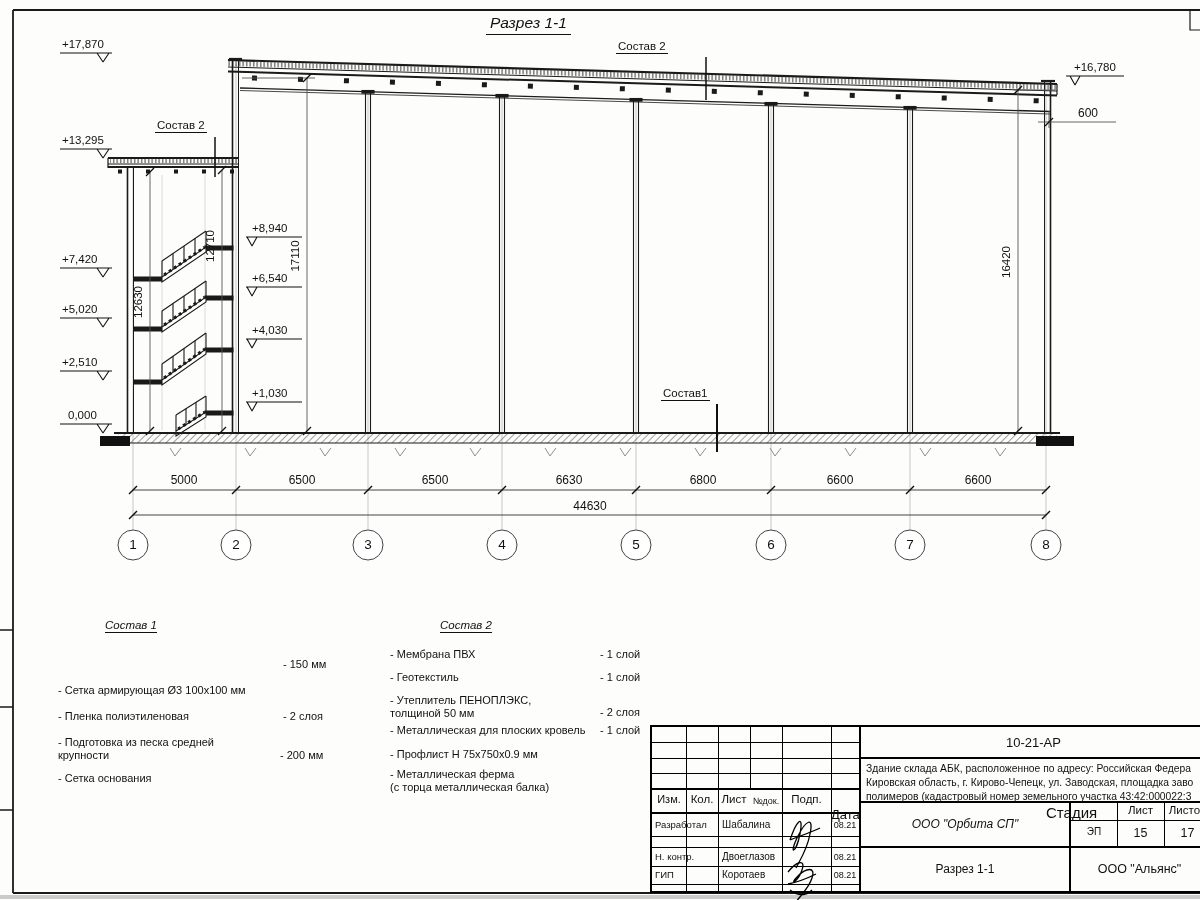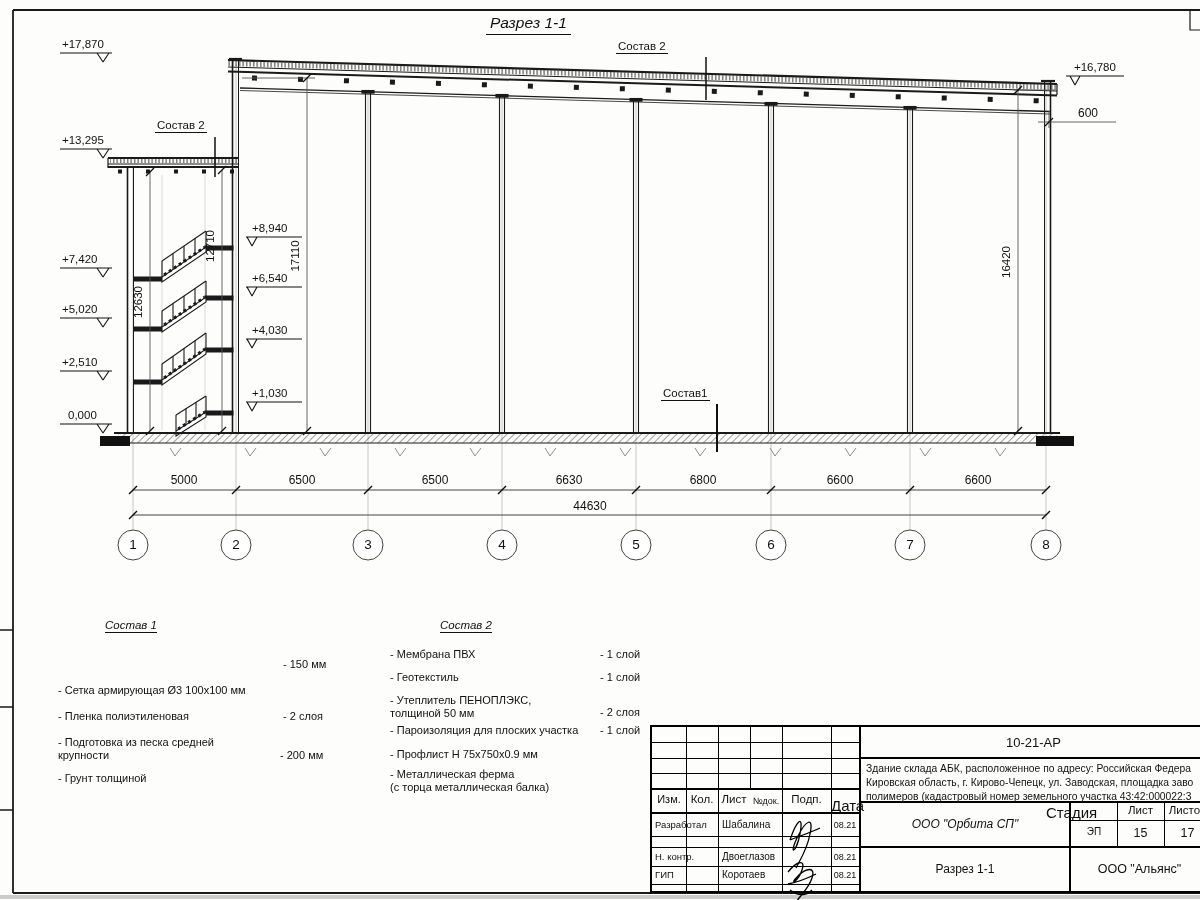--- a/index.html
+++ b/index.html
@@ -310,31 +310,31 @@
   <div class="bubble" style="left:1031px;top:537px">8</div>
 
   <div class="legend-title" style="left:105px;top:619px">Состав 1</div>
   <div class="legend-val" style="left:283px;top:658px">- 150 мм</div>
   <div class="legend-item" style="left:58px;top:684px">- Сетка армирующая Ø3 100х100 мм</div>
   <div class="legend-item" style="left:58px;top:710px">- Пленка полиэтиленовая</div>
   <div class="legend-val" style="left:283px;top:710px">-  2 слоя</div>
   <div class="legend-item" style="left:58px;top:736px">- Подготовка из песка средней
 крупности</div>
   <div class="legend-val" style="left:280px;top:749px">- 200 мм</div>
-  <div class="legend-item" style="left:58px;top:772px">- Грунт толщиной</div>
+  <div class="legend-item" style="left:58px;top:772px">- Сетка основания</div>
 
   <div class="legend-title" style="left:440px;top:619px">Состав 2</div>
   <div class="legend-item" style="left:390px;top:648px">- Мембрана ПВХ</div>
   <div class="legend-val" style="left:600px;top:648px">- 1 слой</div>
   <div class="legend-item" style="left:390px;top:671px">- Геотекстиль</div>
   <div class="legend-val" style="left:600px;top:671px">- 1 слой</div>
   <div class="legend-item" style="left:390px;top:694px">- Утеплитель ПЕНОПЛЭКС,
 толщиной 50 мм</div>
   <div class="legend-val" style="left:600px;top:706px">- 2 слоя</div>
-  <div class="legend-item" style="left:390px;top:724px">- Пароизоляция для плоских участка</div>
+  <div class="legend-item" style="left:390px;top:724px">- Металлическая для плоских кровель</div>
   <div class="legend-val" style="left:600px;top:724px">- 1 слой</div>
   <div class="legend-item" style="left:390px;top:748px">- Профлист Н 75х750х0.9 мм</div>
   <div class="legend-item" style="left:390px;top:768px">- Металлическая ферма
 (с торца металлическая балка)</div>
 
   <div id="tb">
 
     <div class="tl" style="left:207px;top:0;width:2px;height:164px"></div>
     <div class="tl" style="left:417px;top:74px;width:2px;height:90px"></div>
 
@@ -360,21 +360,21 @@
 
     <div class="tl" style="left:419px;top:93px;width:137px;height:1px"></div>
     <div class="tl" style="left:465px;top:74px;width:1px;height:45px"></div>
     <div class="tl" style="left:512px;top:74px;width:1px;height:45px"></div>
 
     <div class="tb-txt c" style="left:0;top:66px;width:34px;font-size:11px">Изм.</div>
     <div class="tb-txt c" style="left:34px;top:66px;width:32px;font-size:11.5px">Кол.</div>
     <div class="tb-txt c" style="left:66px;top:66px;width:32px;font-size:11.5px">Лист</div>
     <div class="tb-txt c" style="left:98px;top:69px;width:32px;font-size:9px">№док.</div>
     <div class="tb-txt c" style="left:130px;top:66px;width:49px;font-size:11.5px">Подп.</div>
-    <div class="tb-txt c" style="left:179px;top:70px;width:28px;font-size:15px">Дата</div>
+    <div class="tb-txt c" style="left:179px;top:80px;width:28px;font-size:13px">Дата</div>
 
     <div class="tb-txt" style="left:3px;top:92px;width:62px;font-size:9.5px">Разработал</div>
     <div class="tb-txt" style="left:70px;top:92px;width:58px;font-size:10px">Шабалина</div>
     <div class="tb-txt c" style="left:179px;top:93px;width:28px;font-size:9px">08.21</div>
     <div class="tb-txt" style="left:3px;top:124px;width:70px;font-size:9.5px">Н. контр.</div>
     <div class="tb-txt" style="left:70px;top:124px;width:58px;font-size:10px">Двоеглазов</div>
     <div class="tb-txt c" style="left:179px;top:125px;width:28px;font-size:9px">08.21</div>
     <div class="tb-txt" style="left:3px;top:142px;width:62px;font-size:9.5px">ГИП</div>
     <div class="tb-txt" style="left:70px;top:142px;width:58px;font-size:10px">Коротаев</div>
     <div class="tb-txt c" style="left:179px;top:143px;width:28px;font-size:9px">08.21</div>

